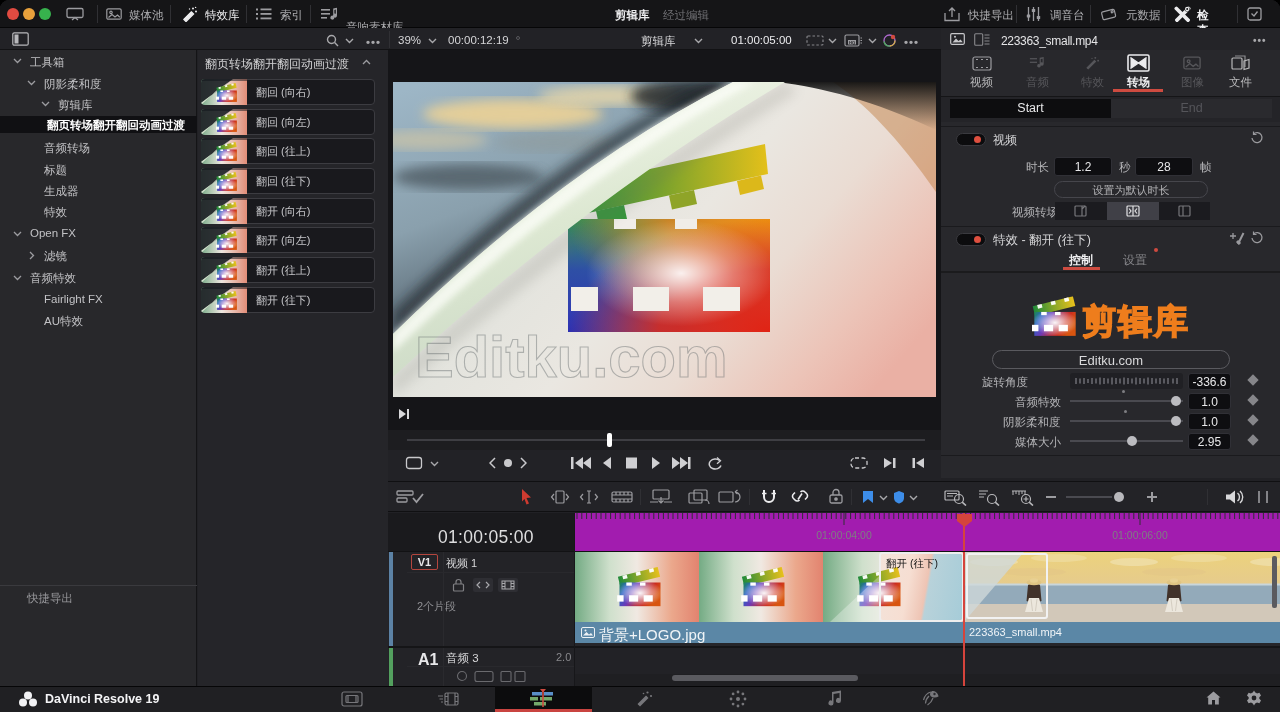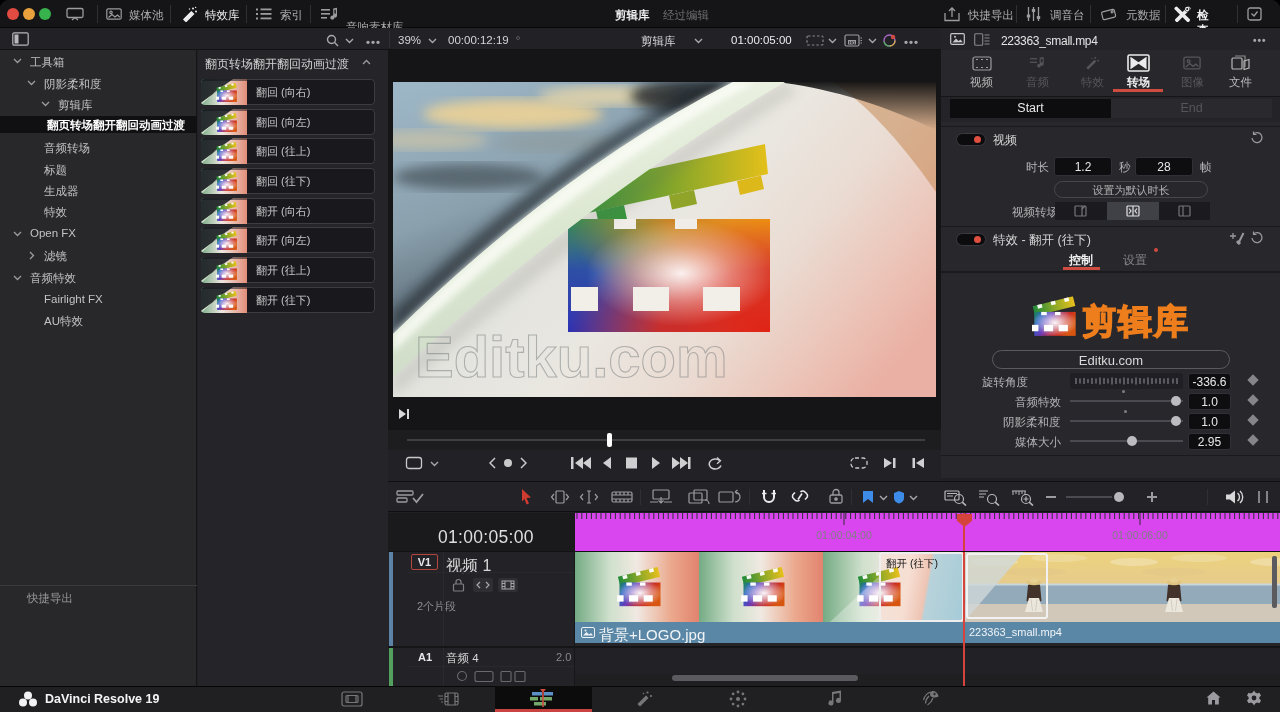--- a/index.html
+++ b/index.html
@@ -718,36 +718,36 @@
   <svg class="abs" style="left:1257px;top:490px" width="12" height="14" viewBox="0 0 12 14" fill="none" stroke="#9c9ca0" stroke-width="1.6">
         <path d="M2 1 v12 M10 1 v12"></path>
       </svg>
 </div>
 
 <div class="abs" style="left:388px;top:513px;width:892px;height:173px;background:#1f1f22"></div>
 <div id="timeline">
 
   <div class="abs" style="left:388px;top:513px;width:187px;height:39px;background:#1a1a1d"></div>
   <div class="abs" style="left:438px;top:527px;color:#dededf;font-size:17.5px;letter-spacing:0.3px">01:00:05:00</div>
-  <div class="abs" style="left:575px;top:513px;width:705px;height:51px;background:#d946ef;overflow:hidden">
+  <div class="abs" style="left:575px;top:513px;width:705px;height:51px;background:#a21caf;overflow:hidden">
     <svg width="705" height="39">
           <g stroke="#303034" stroke-width="1">
             <path id="ticks" d="M2.0 0 v6 M6.8 0 v6 M11.6 0 v6 M16.4 0 v6 M21.2 0 v6 M26.0 0 v6 M30.8 0 v6 M35.6 0 v6 M40.4 0 v6 M45.2 0 v6 M50.0 0 v6 M54.8 0 v6 M59.6 0 v6 M64.4 0 v6 M69.2 0 v6 M74.0 0 v6 M78.8 0 v6 M83.6 0 v6 M88.4 0 v6 M93.2 0 v6 M98.0 0 v6 M102.8 0 v6 M107.6 0 v6 M112.4 0 v6 M117.2 0 v6 M122.0 0 v6 M126.8 0 v6 M131.6 0 v6 M136.4 0 v6 M141.2 0 v6 M146.0 0 v6 M150.8 0 v6 M155.6 0 v6 M160.4 0 v6 M165.2 0 v6 M170.0 0 v6 M174.8 0 v6 M179.6 0 v6 M184.4 0 v6 M189.2 0 v6 M194.0 0 v6 M198.8 0 v6 M203.6 0 v6 M208.4 0 v6 M213.2 0 v6 M218.0 0 v6 M222.8 0 v6 M227.6 0 v6 M232.4 0 v6 M237.2 0 v6 M242.0 0 v6 M246.8 0 v6 M251.6 0 v6 M256.4 0 v6 M261.2 0 v6 M266.0 0 v6 M270.8 0 v6 M275.6 0 v6 M280.4 0 v6 M285.2 0 v6 M290.0 0 v6 M294.8 0 v6 M299.6 0 v6 M304.4 0 v6 M309.2 0 v6 M314.0 0 v6 M318.8 0 v6 M323.6 0 v6 M328.4 0 v6 M333.2 0 v6 M338.0 0 v6 M342.8 0 v6 M347.6 0 v6 M352.4 0 v6 M357.2 0 v6 M362.0 0 v6 M366.8 0 v6 M371.6 0 v6 M376.4 0 v6 M381.2 0 v6 M386.0 0 v6 M390.8 0 v6 M395.6 0 v6 M400.4 0 v6 M405.2 0 v6 M410.0 0 v6 M414.8 0 v6 M419.6 0 v6 M424.4 0 v6 M429.2 0 v6 M434.0 0 v6 M438.8 0 v6 M443.6 0 v6 M448.4 0 v6 M453.2 0 v6 M458.0 0 v6 M462.8 0 v6 M467.6 0 v6 M472.4 0 v6 M477.2 0 v6 M482.0 0 v6 M486.8 0 v6 M491.6 0 v6 M496.4 0 v6 M501.2 0 v6 M506.0 0 v6 M510.8 0 v6 M515.6 0 v6 M520.4 0 v6 M525.2 0 v6 M530.0 0 v6 M534.8 0 v6 M539.6 0 v6 M544.4 0 v6 M549.2 0 v6 M554.0 0 v6 M558.8 0 v6 M563.6 0 v6 M568.4 0 v6 M573.2 0 v6 M578.0 0 v6 M582.8 0 v6 M587.6 0 v6 M592.4 0 v6 M597.2 0 v6 M602.0 0 v6 M606.8 0 v6 M611.6 0 v6 M616.4 0 v6 M621.2 0 v6 M626.0 0 v6 M630.8 0 v6 M635.6 0 v6 M640.4 0 v6 M645.2 0 v6 M650.0 0 v6 M654.8 0 v6 M659.6 0 v6 M664.4 0 v6 M669.2 0 v6 M674.0 0 v6 M678.8 0 v6 M683.6 0 v6 M688.4 0 v6 M693.2 0 v6 M698.0 0 v6 M702.8 0 v6 M269 0 v12 M565 0 v12"></path>
           </g>
           <text x="269" y="26" font-size="10.5" fill="#7e7e82" text-anchor="middle" font-family="Liberation Sans">01:00:04:00</text>
           <text x="565" y="26" font-size="10.5" fill="#7e7e82" text-anchor="middle" font-family="Liberation Sans">01:00:06:00</text>
         </svg>
   </div>
 
   <div class="abs" style="left:388px;top:552px;width:187px;height:134px;background:#232327"></div>
 
   <div class="abs" style="left:575px;top:552px;width:705px;height:94px;background:#26262a"></div>
   <div class="abs" style="left:389px;top:552px;width:4px;height:94px;background:#5c82a5"></div>
   <div class="abs" style="left:411px;top:554px;width:27px;height:16px;border:1px solid #b5463e;border-radius:2px;color:#e8e8ea;font-size:11px;font-weight:bold;text-align:center;line-height:15px">V1</div>
-  <div class="abs" style="left:446px;top:556px;color:#d8d8da;font-size:16px">视频 1</div>
+  <div class="abs" style="left:446px;top:556px;color:#d8d8da;font-size:11px">视频 1</div>
   <svg class="abs" style="left:452px;top:578px" width="13" height="14" viewBox="0 0 13 14" fill="none" stroke="#808084" stroke-width="1.2">
         <rect x="1.5" y="6" width="10" height="7" rx="1"></rect>
         <path d="M4 6 L4 4 a2.5 2.5 0 0 1 5 0 L9 6"></path>
       </svg>
   <div class="abs" style="left:473px;top:578px;width:20px;height:14px;background:#2e2e33;border-radius:2px"></div>
   <svg class="abs" style="left:476px;top:581px" width="14" height="8" viewBox="0 0 14 8" fill="none" stroke="#a8a8ac" stroke-width="1.2">
         <path d="M4 1 L1 4 L4 7 M10 1 L13 4 L10 7"></path>
       </svg>
   <div class="abs" style="left:498px;top:578px;width:20px;height:14px;background:#2e2e33;border-radius:2px"></div>
   <svg class="abs" style="left:501px;top:580px" width="14" height="10" viewBox="0 0 14 10" fill="none" stroke="#a8a8ac" stroke-width="1">
@@ -805,22 +805,22 @@
         <path d="M2 8.5 L5.5 5 L8 7.5 L10 6 L12 8.5 Z" fill="#eef2f5"></path>
         <circle cx="4.5" cy="3.5" r="1" fill="#eef2f5"></circle>
       </svg>
   <div class="abs" style="left:599px;top:626px;color:#f0f4f7;font-size:15px">背景+LOGO.jpg</div>
   <div class="abs" style="left:964px;top:622px;width:316px;height:21px;background:#5b87a6"></div>
   <div class="abs" style="left:969px;top:626px;color:#f0f4f7;font-size:11px">223363_small.mp4</div>
 
   <div class="abs" style="left:388px;top:646px;width:892px;height:2px;background:#151517"></div>
   <div class="abs" style="left:389px;top:648px;width:4px;height:38px;background:#53a05e"></div>
   <div class="abs" style="left:575px;top:648px;width:705px;height:26px;background:#222226"></div>
-  <div class="abs" style="left:418px;top:651px;color:#e8e8ea;font-size:11px;font-weight:bold">A1</div>
-  <div class="abs" style="left:446px;top:651px;color:#d8d8da;font-size:11.5px">音频 4</div>
+  <div class="abs" style="left:418px;top:651px;color:#e8e8ea;font-size:16px;font-weight:bold">A1</div>
+  <div class="abs" style="left:446px;top:651px;color:#d8d8da;font-size:11.5px">音频 3</div>
   <div class="abs" style="left:556px;top:651px;color:#88888c;font-size:11px">2.0</div>
   <svg class="abs" style="left:452px;top:670px" width="78" height="13" viewBox="0 0 70 13" fill="none" stroke="#6a6a6e" stroke-width="1.1">
         <circle cx="6" cy="6" r="4.5"></circle>
         <rect x="19" y="1.5" width="18" height="10" rx="2"></rect>
         <rect x="45" y="1.5" width="10" height="10" rx="1"></rect>
         <rect x="59" y="1.5" width="10" height="10" rx="1"></rect>
       </svg>
 
   <div class="abs" style="left:672px;top:675px;width:186px;height:6px;background:#5a5a5f;border-radius:3px"></div>
   <div class="abs" style="left:1272px;top:556px;width:5px;height:52px;background:#5a5a5f;border-radius:2px"></div>

